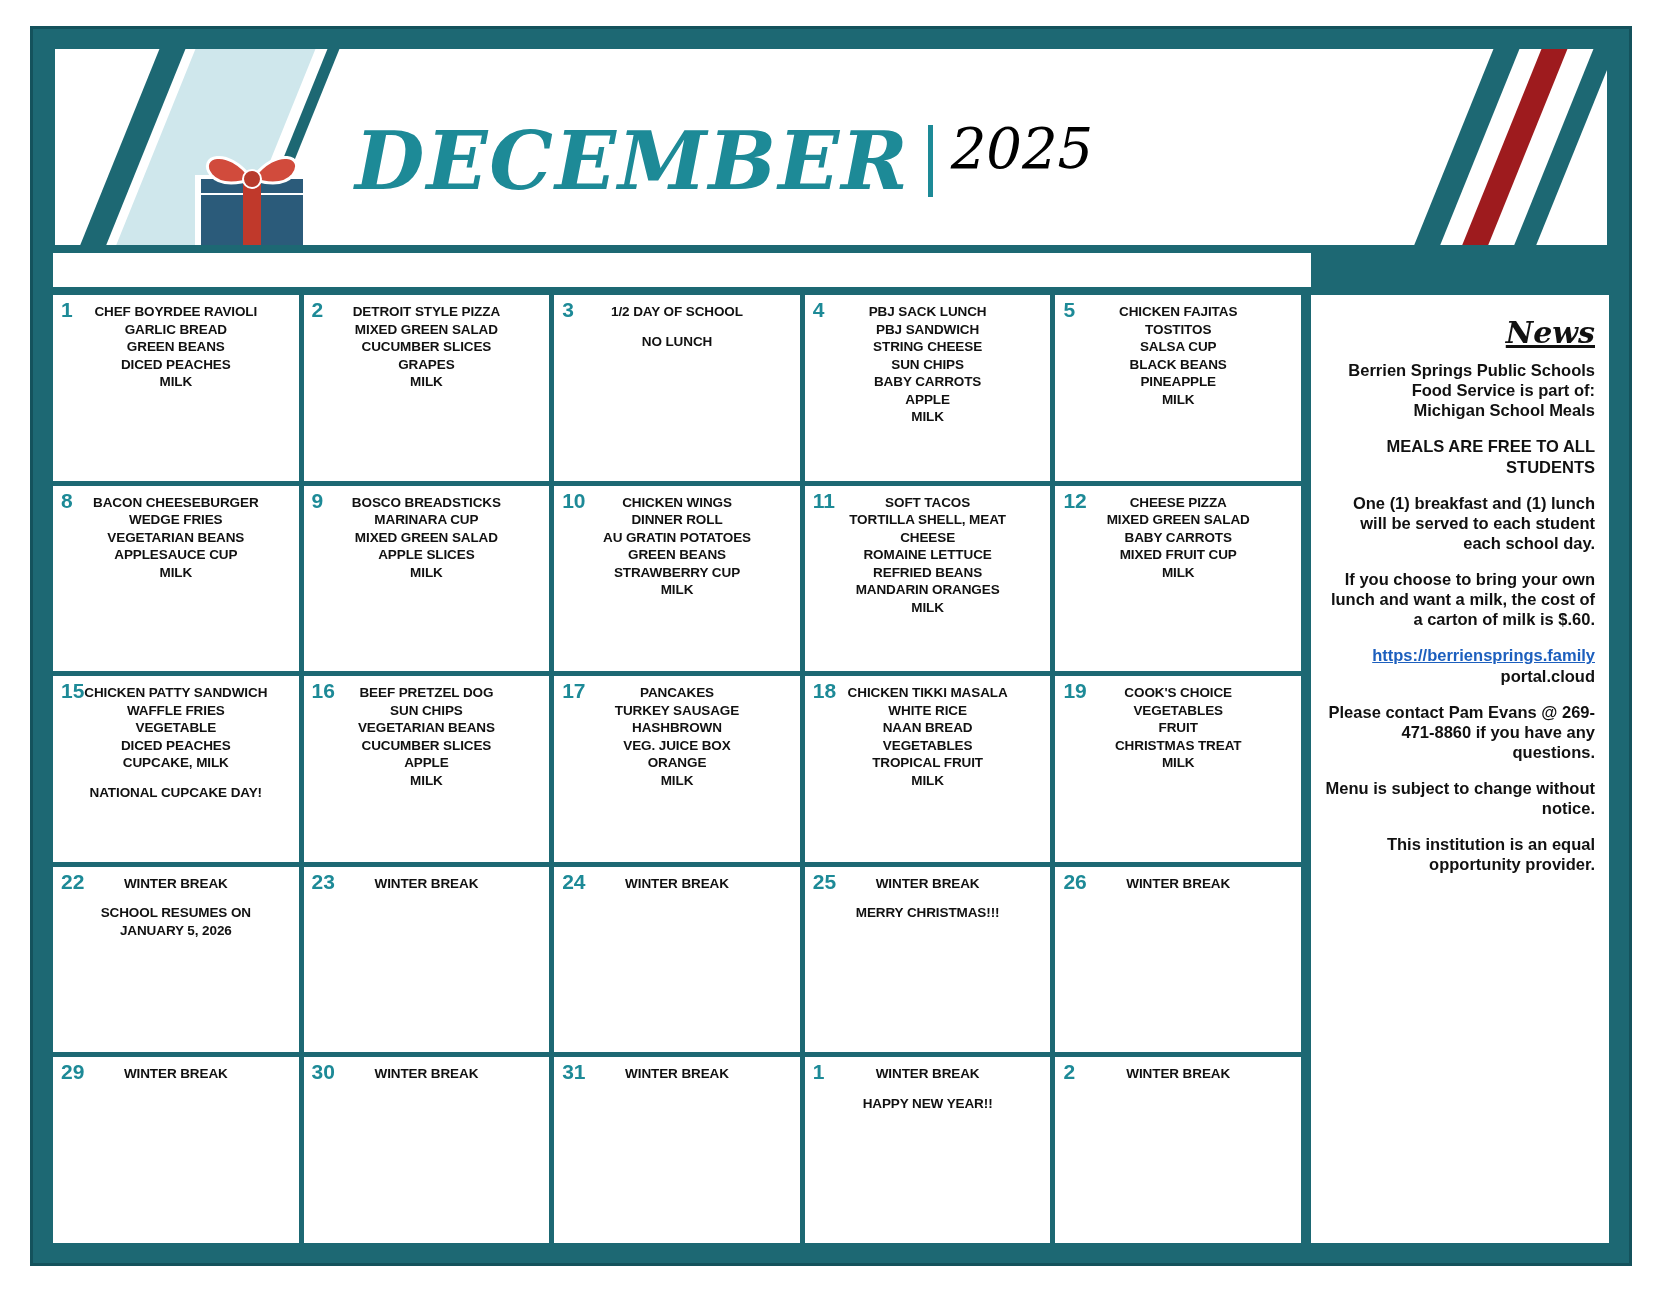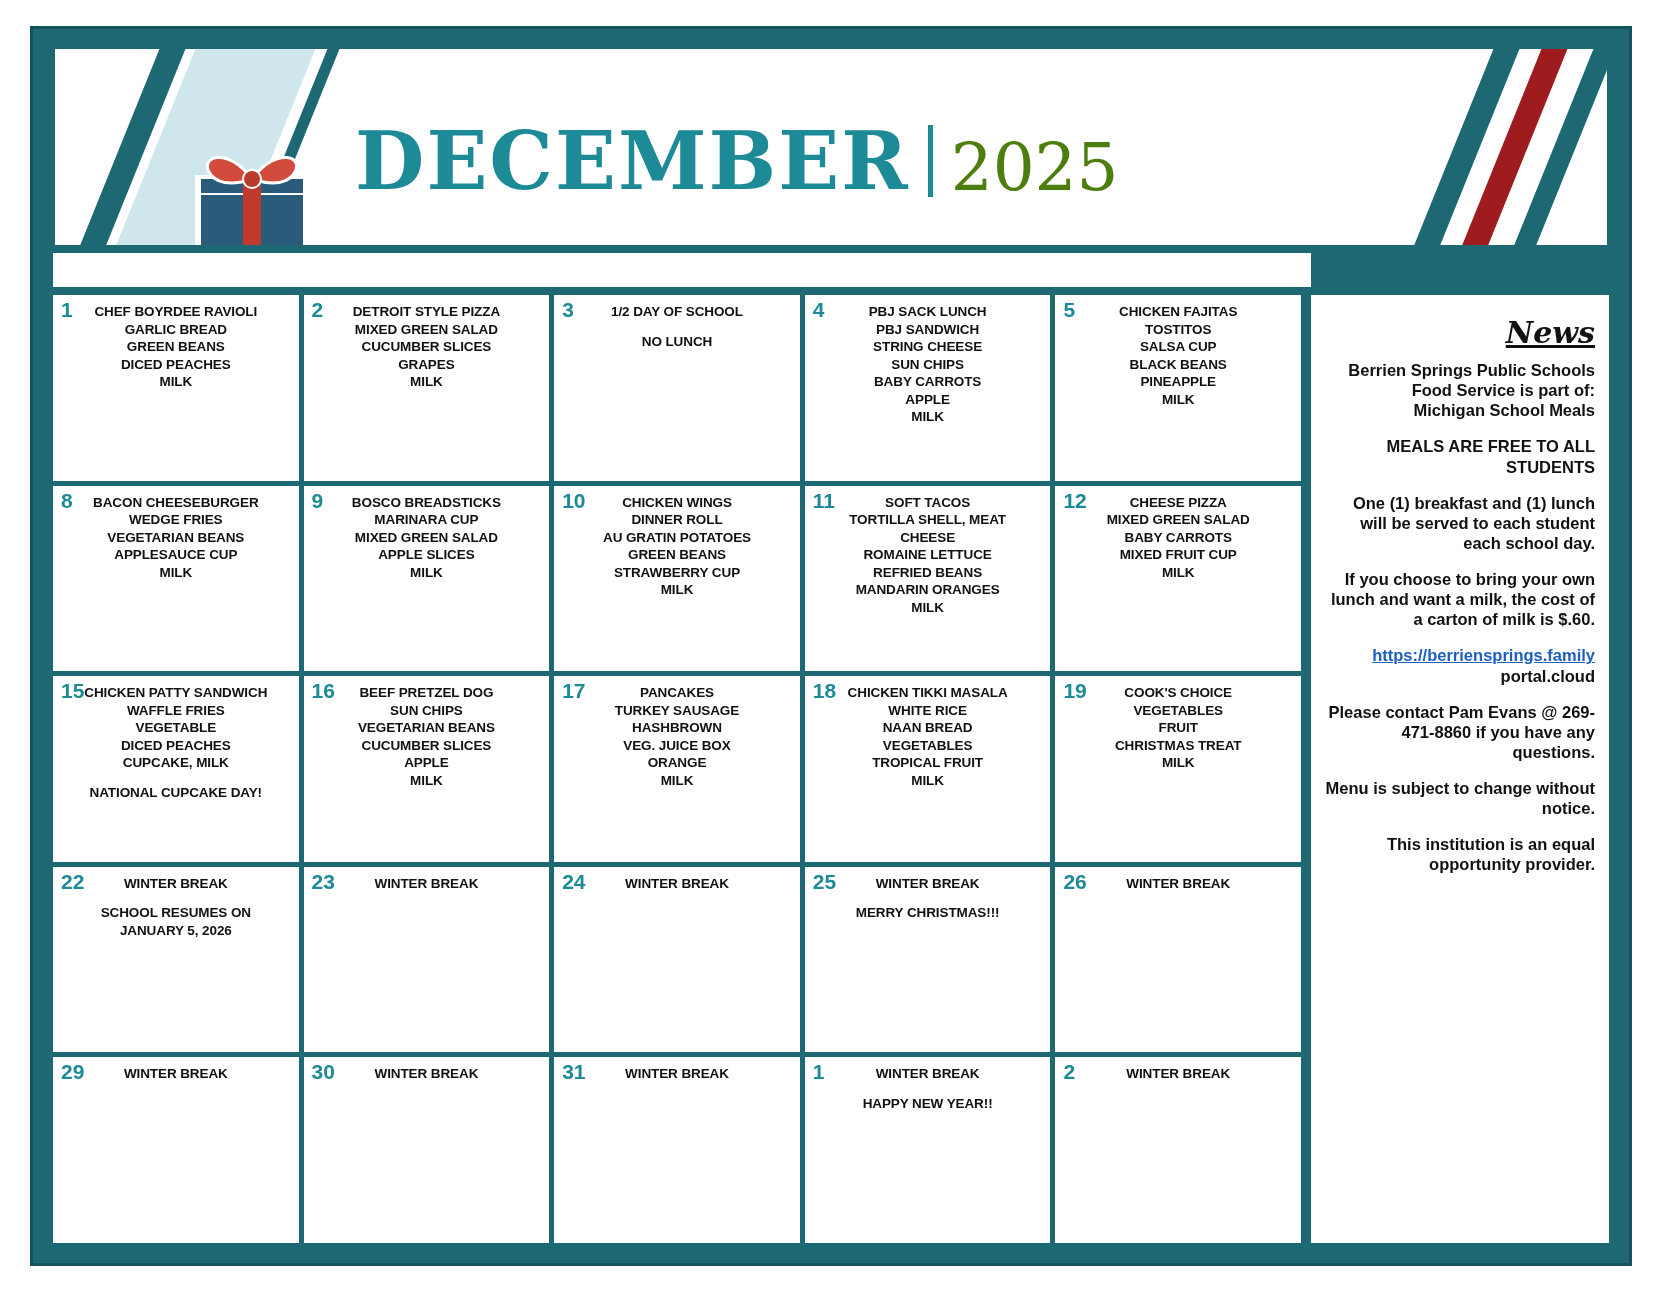--- a/index.html
+++ b/index.html
@@ -53,41 +53,42 @@
     position: absolute;
     left: 132px; top: 90px;
     width: 130px; height: 130px;
     z-index: 4;
   }
   .title-wrap {
     position: absolute;
     left: 300px; top: 72px;
     z-index: 5;
     display: flex;
-    align-items: flex-end;
+    align-items: flex-start;
+    font-style: italic;
   }
   .t-month {
     font-family: "DejaVu Serif", serif;
     font-weight: bold;
     font-size: 80px;
     letter-spacing: 2px;
     color: #1d8a97;
     line-height: 1;
   }
   .t-bar {
     width: 5px;
     height: 72px;
     background: #1d8a97;
     margin: 0 18px;
     align-self: center;
   }
   .t-year {
     font-family: "DejaVu Serif", serif;
-    font-size: 66px;
-    color: #4d7c0f;
+    font-size: 56px;
+    color: #000000;
     line-height: 1;
   }
 
   
   .dayhead {
     display: flex;
     padding: 6px 0 8px 0;
     flex: none;
   }
   .dayhead .cell {

